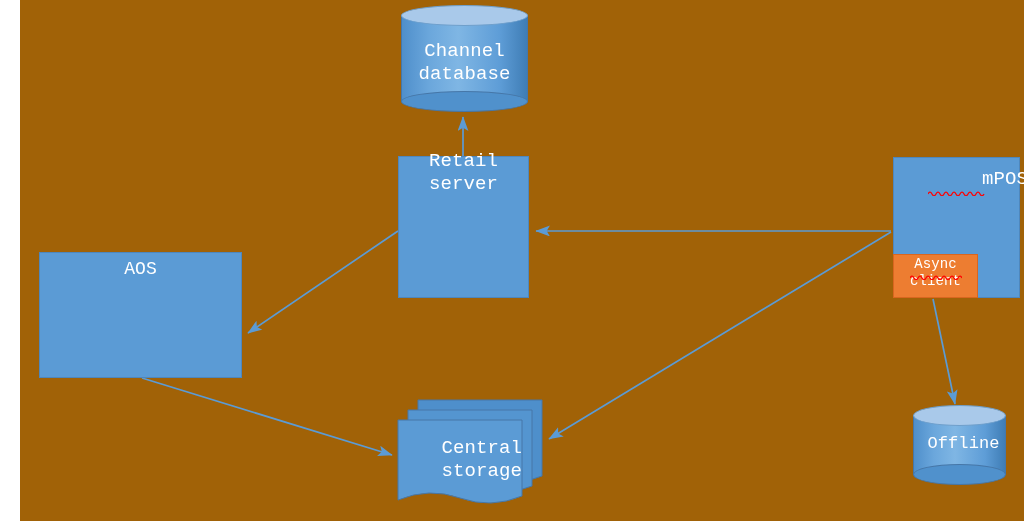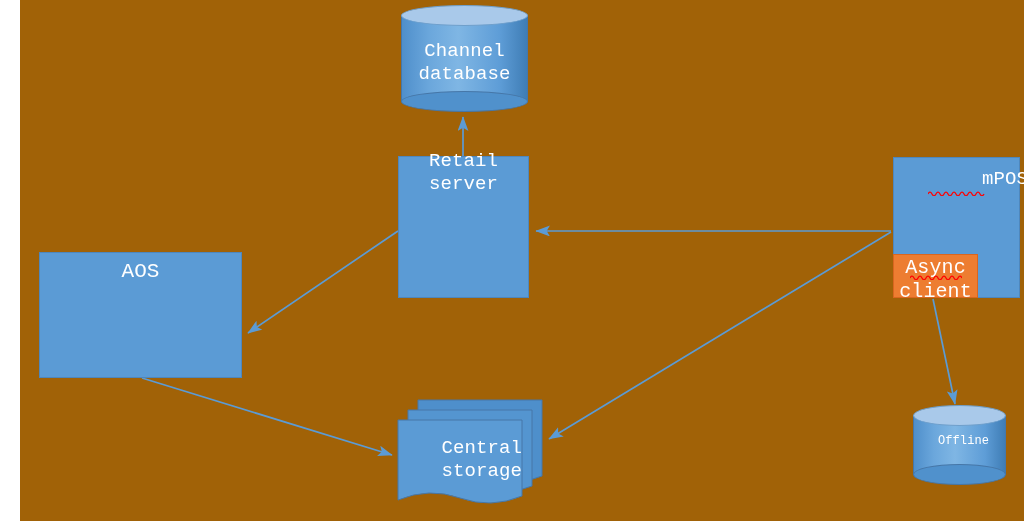--- a/index.html
+++ b/index.html
@@ -110,30 +110,30 @@
     <div class="top"></div>
   </div>
   <div class="node-label" style="left:381px; top:40px; width:127px; font-size:19px;">Channel
 database</div>
 
   <div class="rect" id="retail-box"></div>
   <div class="node-label" style="left:378px; top:150px; width:131px; font-size:19px;">Retail
 server</div>
 
   <div class="rect" id="aos-box"></div>
-  <div class="node-label" style="left:19px; top:259px; width:203px; font-size:21px;">AOS</div>
+  <div class="node-label" style="left:19px; top:259px; width:203px; font-size:18px;">AOS</div>
 
   <div class="rect" id="mpos-box"></div>
   <div class="node-label" style="left:924px; top:168px; width:122px; font-size:19px;">mPOS</div>
   <svg class="squiggle" style="left:908px; top:190px;" width="58" height="6" xmlns="http://www.w3.org/2000/svg">
     <path d="M0,4 q2,-3.6 4,0 t4,0 t4,0 t4,0 t4,0 t4,0 t4,0 t4,0 t4,0 t4,0 t4,0 t4,0 t4,0 t4,0" fill="none" stroke="#FF0000" stroke-width="1.3"></path>
   </svg>
 
   <div id="async-box"></div>
-  <div class="node-label" style="left:873px; top:256px; width:85px; font-size:20px;">Async
+  <div class="node-label" style="left:873px; top:256px; width:85px; font-size:14px;">Async
 client</div>
   <svg class="squiggle" style="left:890px; top:274px;" width="52" height="6" xmlns="http://www.w3.org/2000/svg">
     <path d="M0,4 q2,-3.6 4,0 t4,0 t4,0 t4,0 t4,0 t4,0 t4,0 t4,0 t4,0 t4,0 t4,0 t4,0 t4,0" fill="none" stroke="#FF0000" stroke-width="1.3"></path>
   </svg>
 
   <div id="central-stack">
     <svg width="145" height="110" viewBox="0 0 145 110" xmlns="http://www.w3.org/2000/svg">
 
       <path d="M20,0 H144 V76 q-31,13 -62,2 q-31,-11 -62,2 Z" fill="#4E8FCB" stroke="#4677A8" stroke-width="1"></path>
 
@@ -143,15 +143,15 @@
     </svg>
   </div>
   <div class="node-label" style="left:378px; top:437px; width:124px; font-size:19px;text-align:right;">Central
 storage</div>
 
   <div class="cyl" id="offline-cyl">
     <div class="body"></div>
     <div class="bottom"></div>
     <div class="top"></div>
   </div>
-  <div class="node-label" style="left:893px; top:434px; width:101px; font-size:12px;">Offline</div>
+  <div class="node-label" style="left:893px; top:434px; width:101px; font-size:17px;">Offline</div>
 
 </div>
 
 </body></html>

